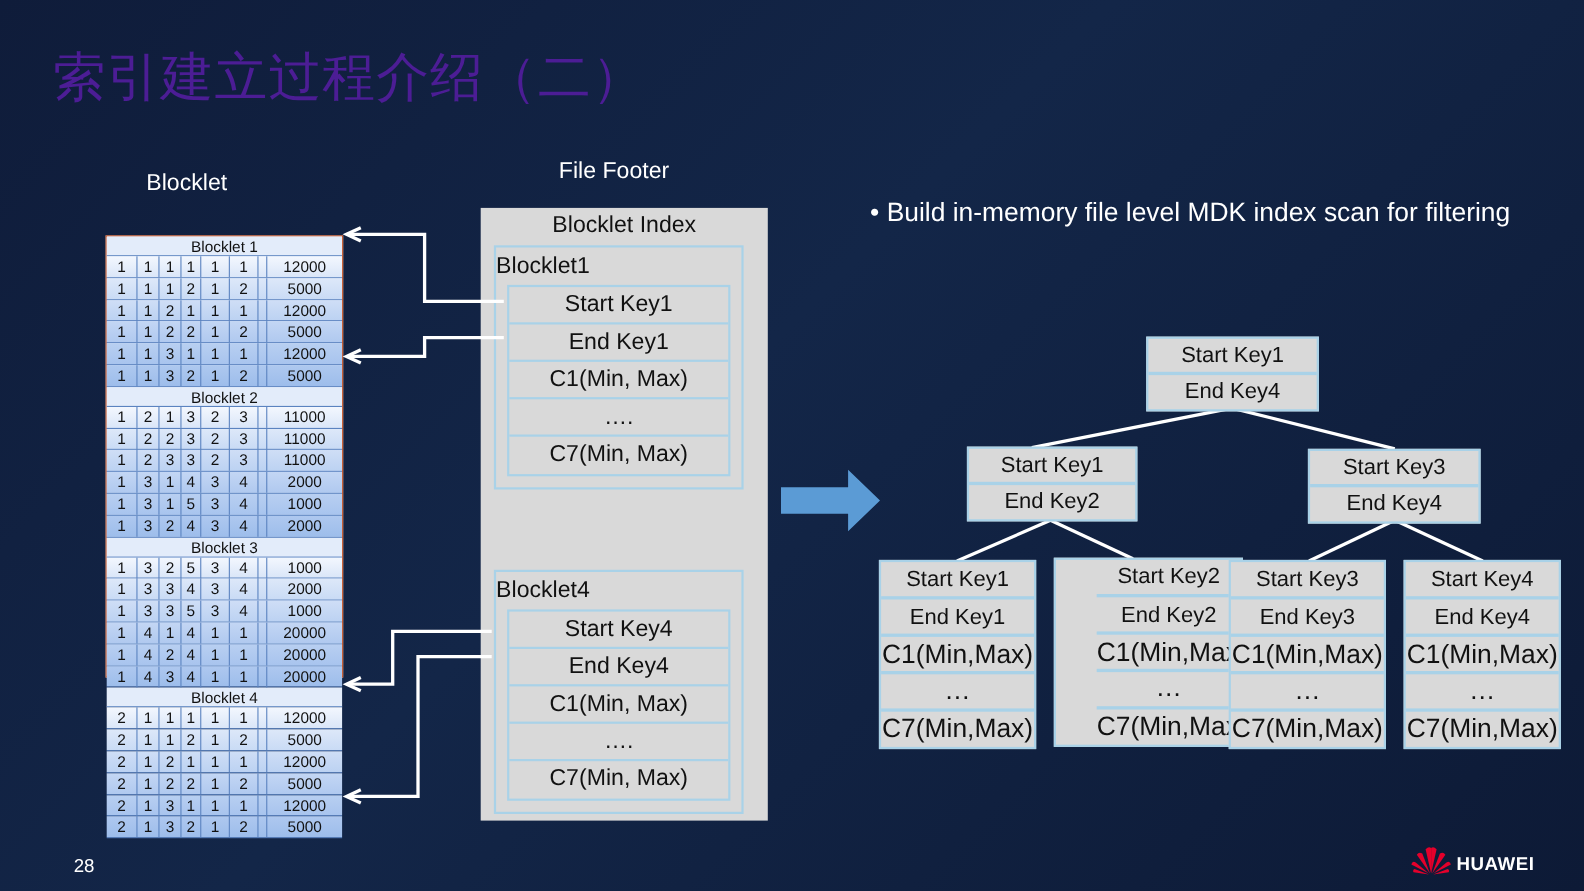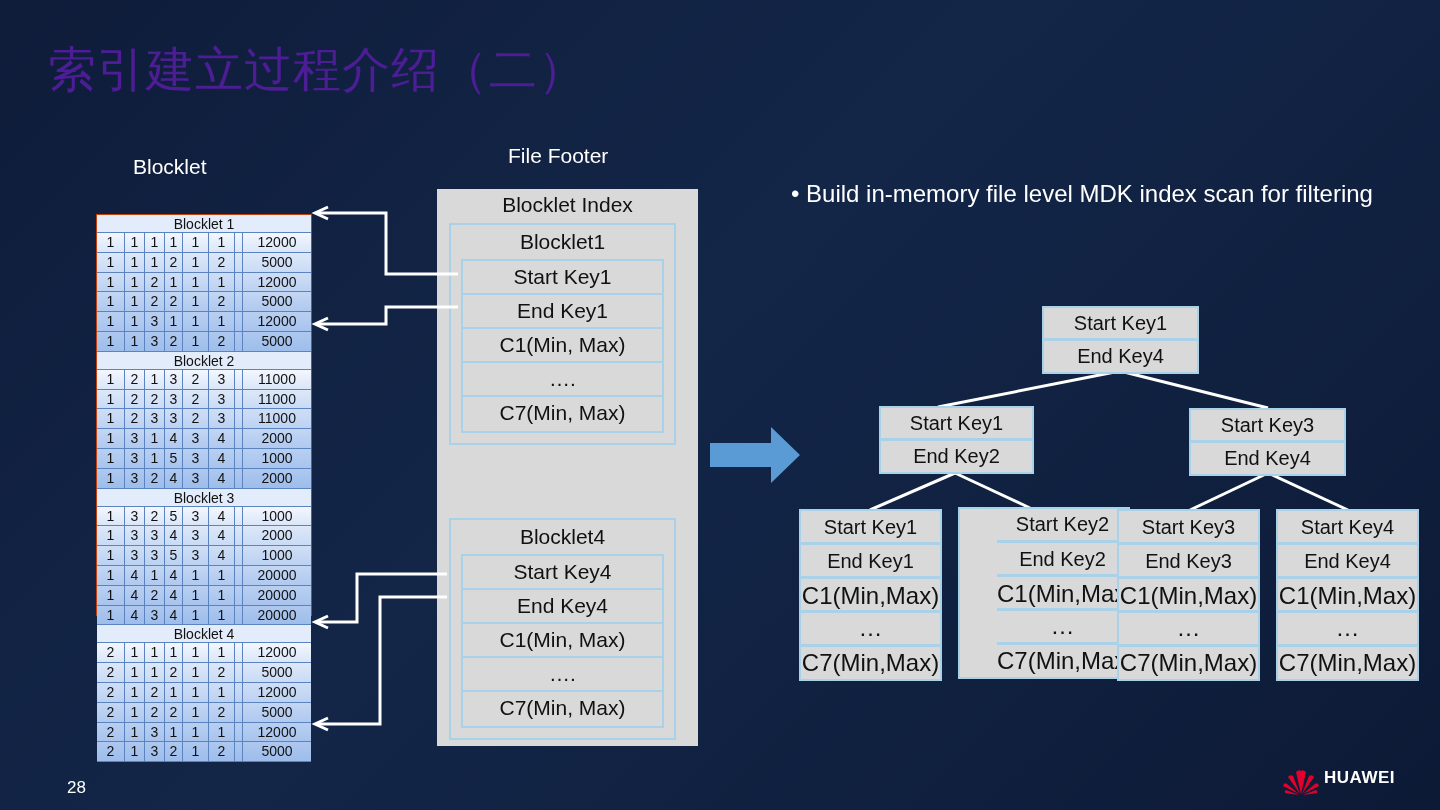--- a/index.html
+++ b/index.html
@@ -48,21 +48,21 @@
   
   .footer-box {
     position: absolute; left: 437px; top: 189px; width: 261px; height: 557px;
     background: #d9d9d9;
   }
   .fb-title { position: absolute; left: 0; width: 100%; top: 4px; text-align: center; font-size: 21px; color: #111; }
   .fb-group {
     position: absolute; left: 12px; width: 227px;
     border: 2px solid #a9d2e8;
   }
-  .fb-group-title { text-align: center; font-size: 21px; color: #111; height: 34px; line-height: 34px; }
+  .fb-group-title { text-align: left; font-size: 21px; color: #111; height: 34px; line-height: 34px; }
   .fb-list { margin: 0 10px; border: 2px solid #a9d2e8; }
   .fb-item {
     height: 34px; line-height: 32px; text-align: center; font-size: 21px; color: #111;
     border-bottom: 2px solid #a9d2e8;
   }
   .fb-item:last-child { border-bottom: none; }
 
   
   .bullets { position: absolute; left: 791px; top: 178px; width: 600px; font-size: 24px; line-height: 32px; color: #fff; }
 
@@ -72,21 +72,21 @@
   
   .tnode { position: absolute; background: #d9d9d9; border: 2px solid #a9d2e8; }
   .tnode .cell {
     text-align: center; color: #111; font-size: 20px;
     border-bottom: 3px solid #a9d2e8;
   }
   .tnode .cell:last-child { border-bottom: none; }
   .leaf .cell { font-size: 24px; }
 
   .page-num { position: absolute; left: 67px; top: 778px; font-size: 17px; color: #fff; }
-  .logo { position: absolute; left: 1282px; top: 768px; display: flex; align-items: flex-start; gap: 4px; }
+  .logo { position: absolute; left: 1282px; top: 768px; display: flex; align-items: flex-end; gap: 4px; }
   .logo-text { font-size: 17px; font-weight: bold; color: #fff; letter-spacing: 0.5px; }
   svg.overlay { position: absolute; left: 0; top: 0; pointer-events: none; }
 </style>
 </head>
 <body>
 
 <div class="title">索引建立过程介绍（二）</div>
 <div class="label-blocklet">Blocklet</div>
 <div class="label-footer">File Footer</div>
 

